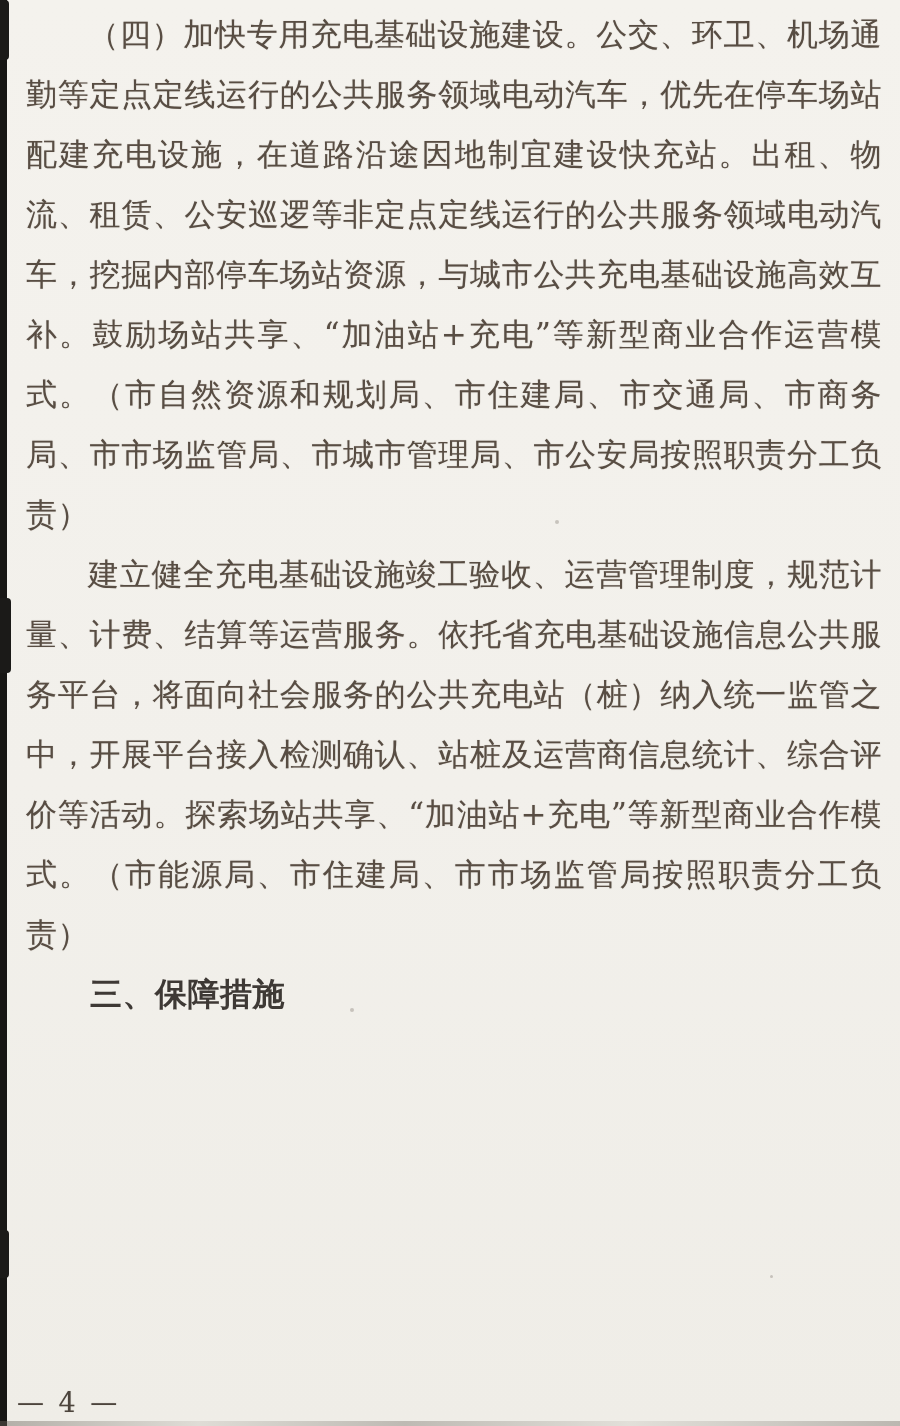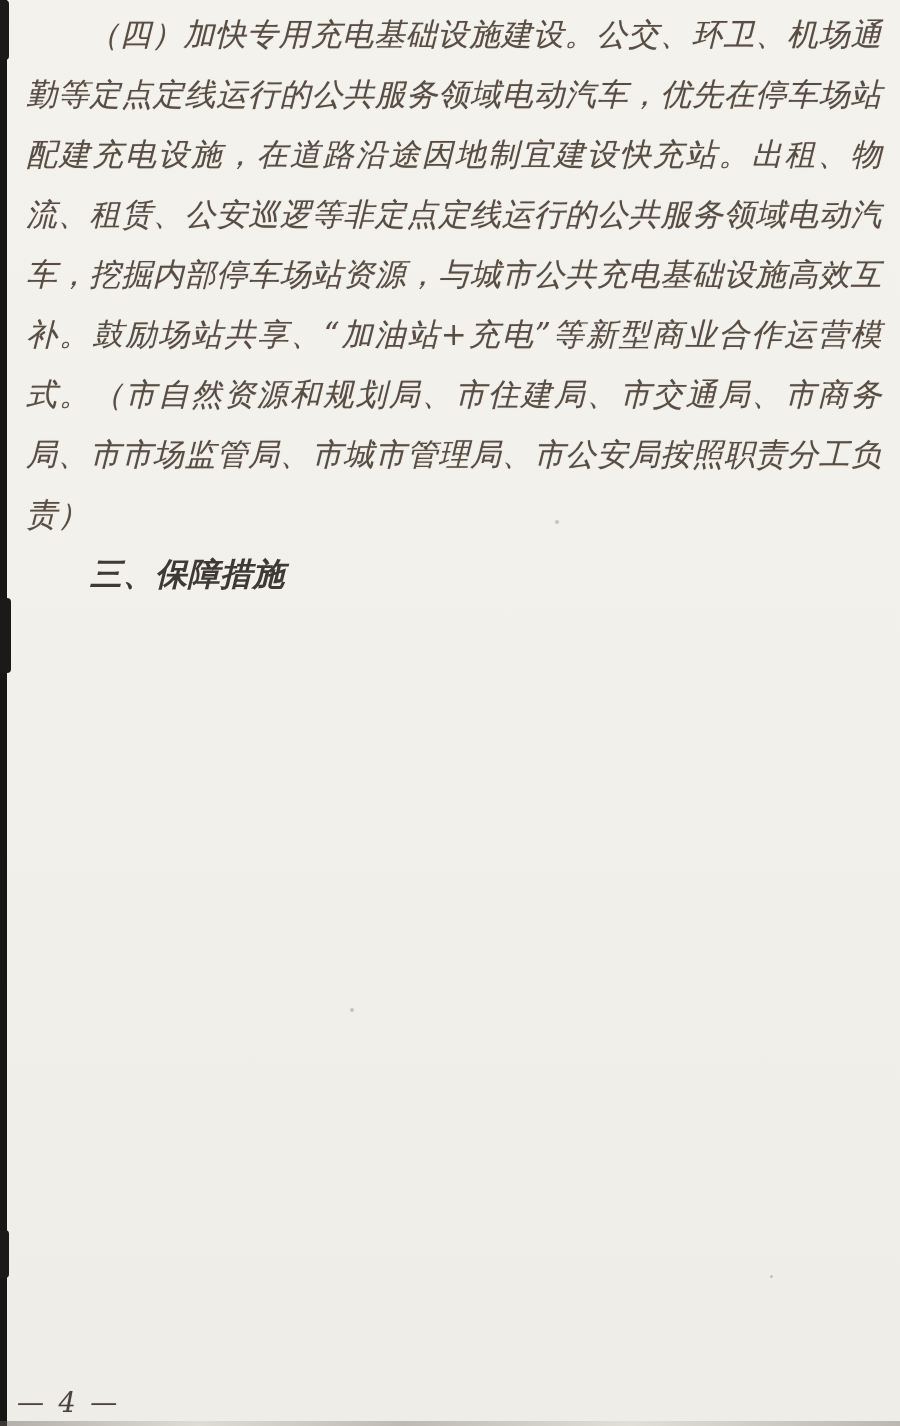--- a/index.html
+++ b/index.html
@@ -6,21 +6,20 @@
     margin: 0; padding: 0;
     width: 900px; height: 1426px;
     overflow: hidden;
   }
   body { background: #e9e7e2; }
 
   .page {
     position: relative;
     width: 900px; height: 1426px;
     background: linear-gradient(180deg, #f4f2ed 0%, #f2f0eb 55%, #efede7 100%);
-    font-style: italic;
   }
 
   
   .scan-edge {
     position: absolute; left: 0; top: 0;
     width: 7px; height: 1426px;
     background: #171614;
   }
   .scan-edge-bump { position: absolute; left: 0; background: #1b1a18; border-radius: 0 4px 4px 0; }
   .bump-a { top: 0;    height: 60px;  width: 9px;  }
@@ -80,20 +79,21 @@
 
 <div class="page">
 
   <div class="scan-edge"></div>
   <div class="scan-edge-bump bump-a"></div>
   <div class="scan-edge-bump bump-b"></div>
   <div class="scan-edge-bump bump-c"></div>
 
   <div class="content">
     <p>（四）加快专用充电基础设施建设。公交、环卫、机场通勤等定点定线运行的公共服务领域电动汽车，优先在停车场站配建充电设施，在道路沿途因地制宜建设快充站。出租、物流、租赁、公安巡逻等非定点定线运行的公共服务领域电动汽车，挖掘内部停车场站资源，与城市公共充电基础设施高效互补。鼓励场站共享、“加油站+充电”等新型商业合作运营模式。（市自然资源和规划局、市住建局、市交通局、市商务局、市市场监管局、市城市管理局、市公安局按照职责分工负责）</p>
+    <p>建立健全充电基础设施竣工验收、运营管理制度，规范计量、计费、结算等运营服务。依托省充电基础设施信息公共服务平台，将面向社会服务的公共充电站（桩）纳入统一监管之中，开展平台接入检测确认、站桩及运营商信息统计、综合评价等活动。探索场站共享、“加油站+充电”等新型商业合作模式。（市能源局、市住建局、市市场监管局按照职责分工负责）</p>
     <p class="heading">三、保障措施</p>
 
   </div>
 
   <div class="footer">— 4 —</div>
 
   <div class="speck speck-1"></div>
   <div class="speck speck-2"></div>
   <div class="speck speck-3"></div>
 

